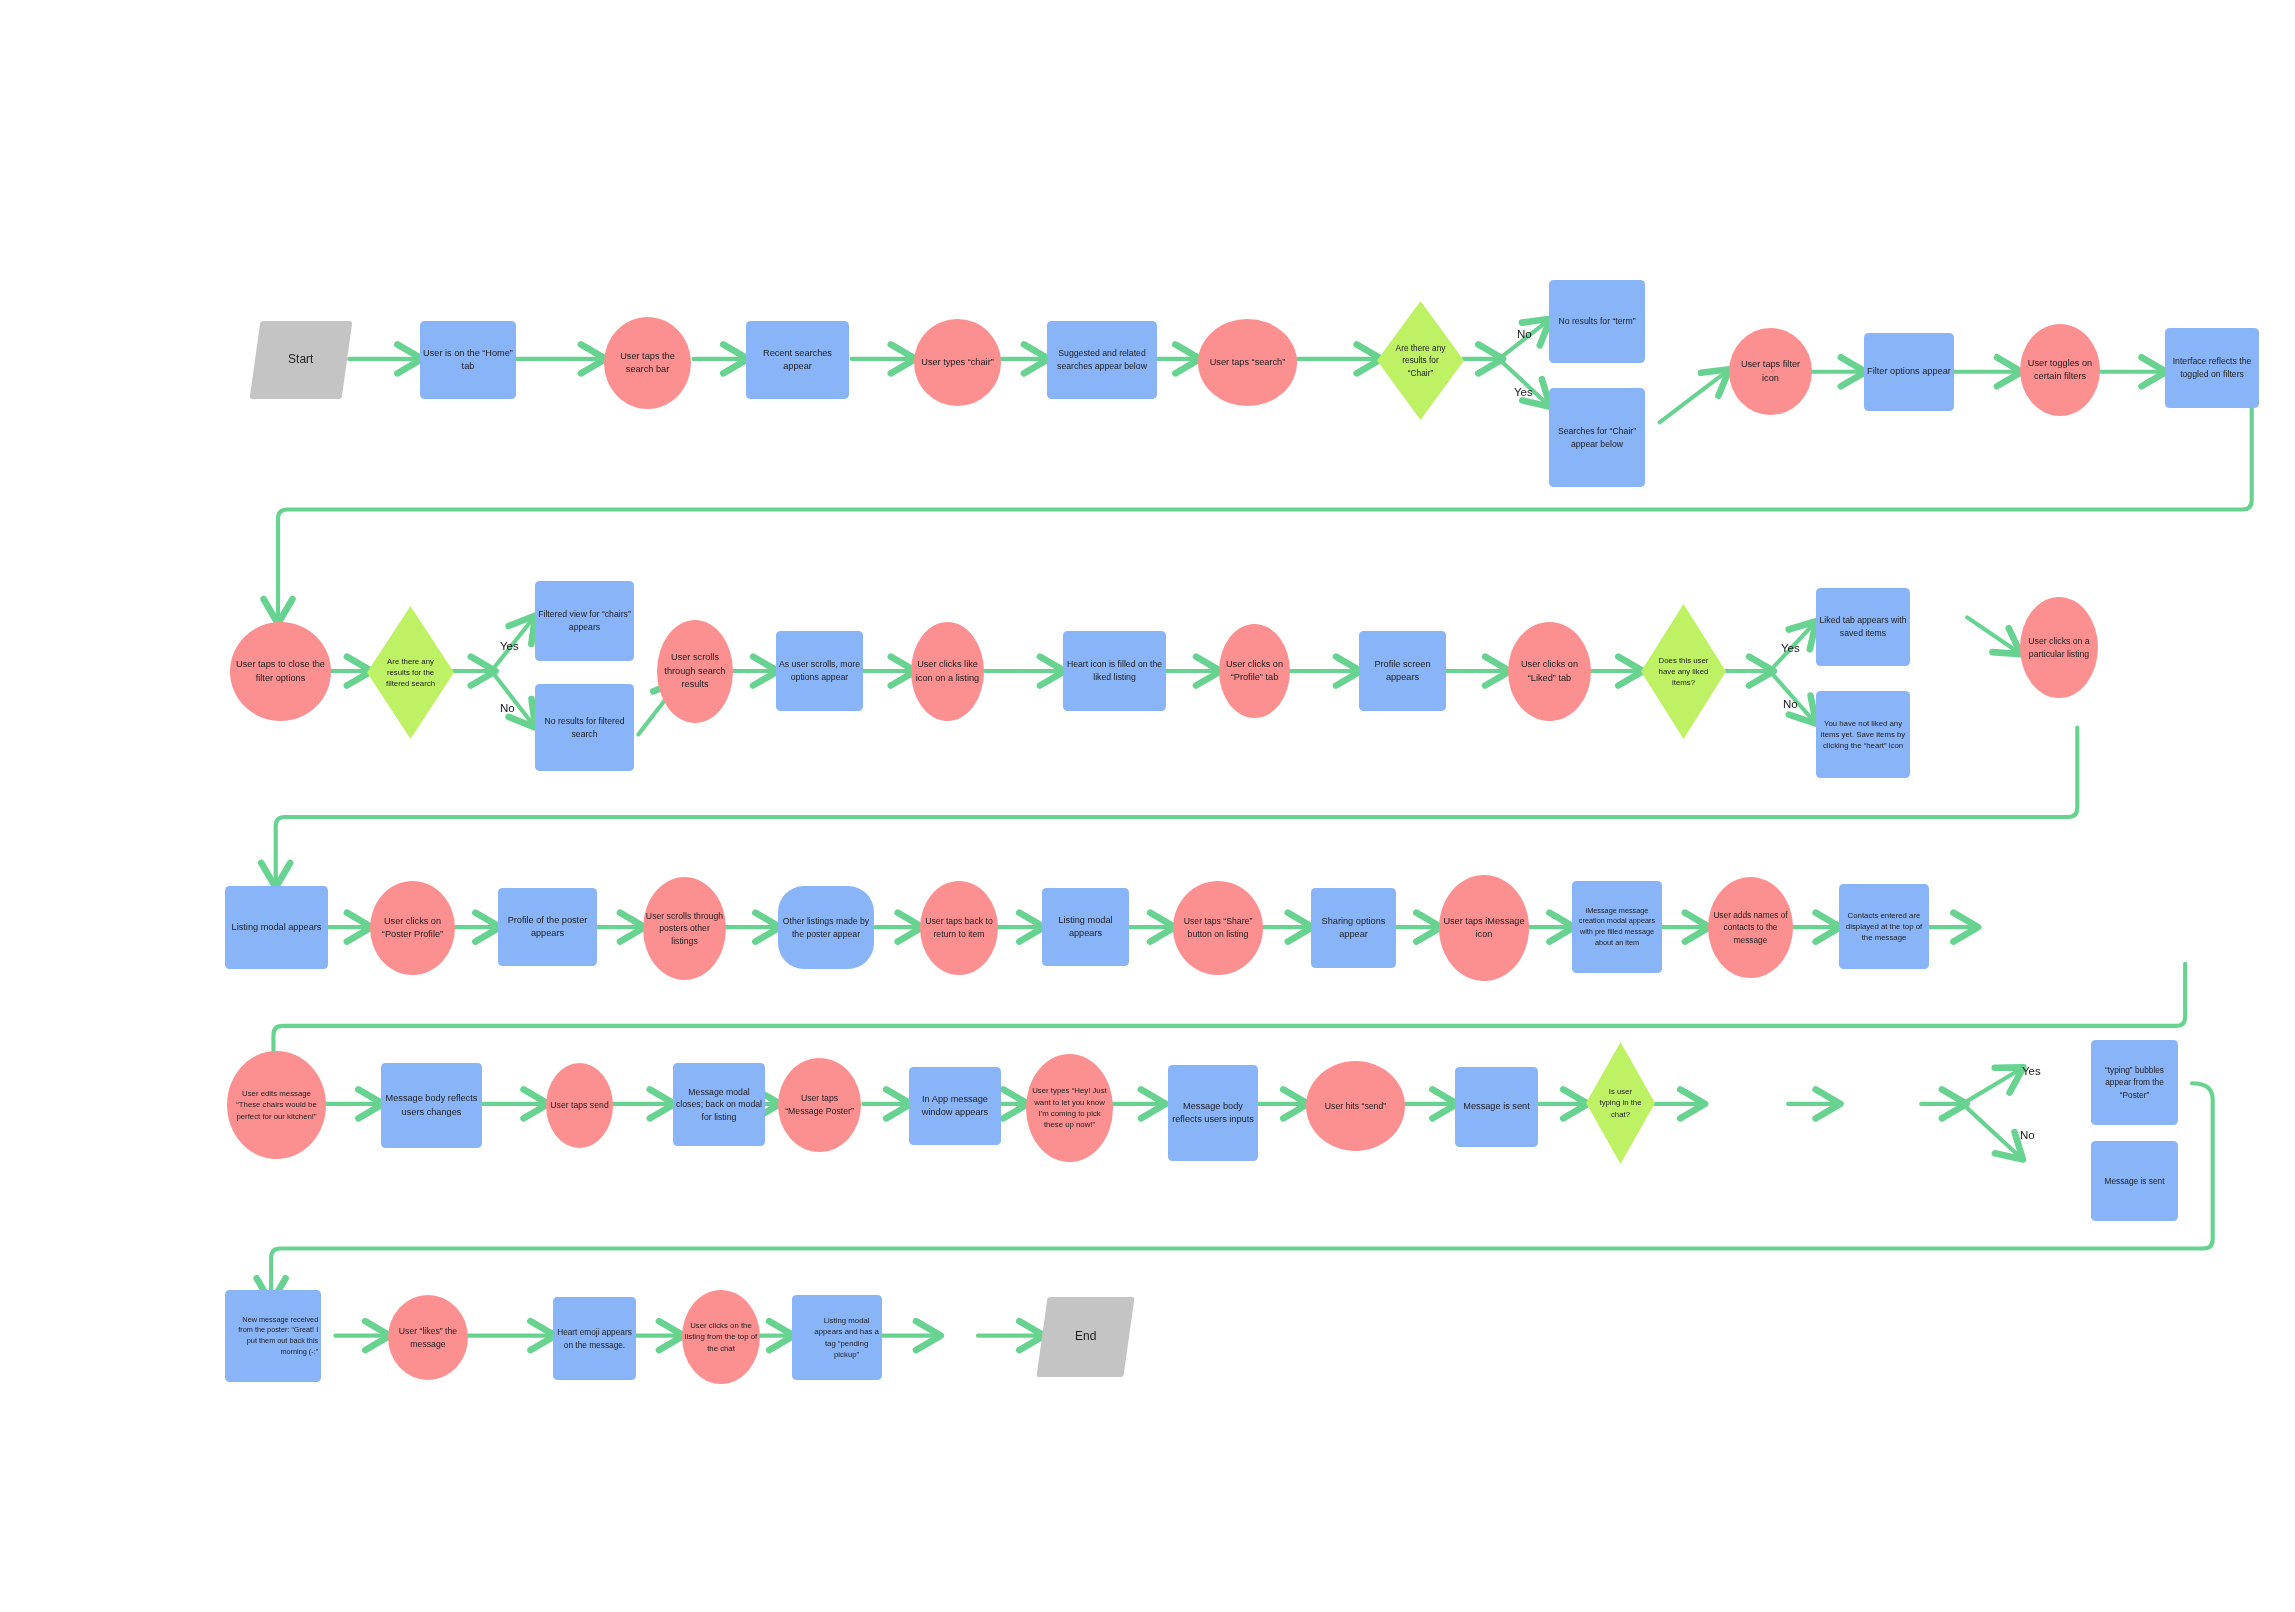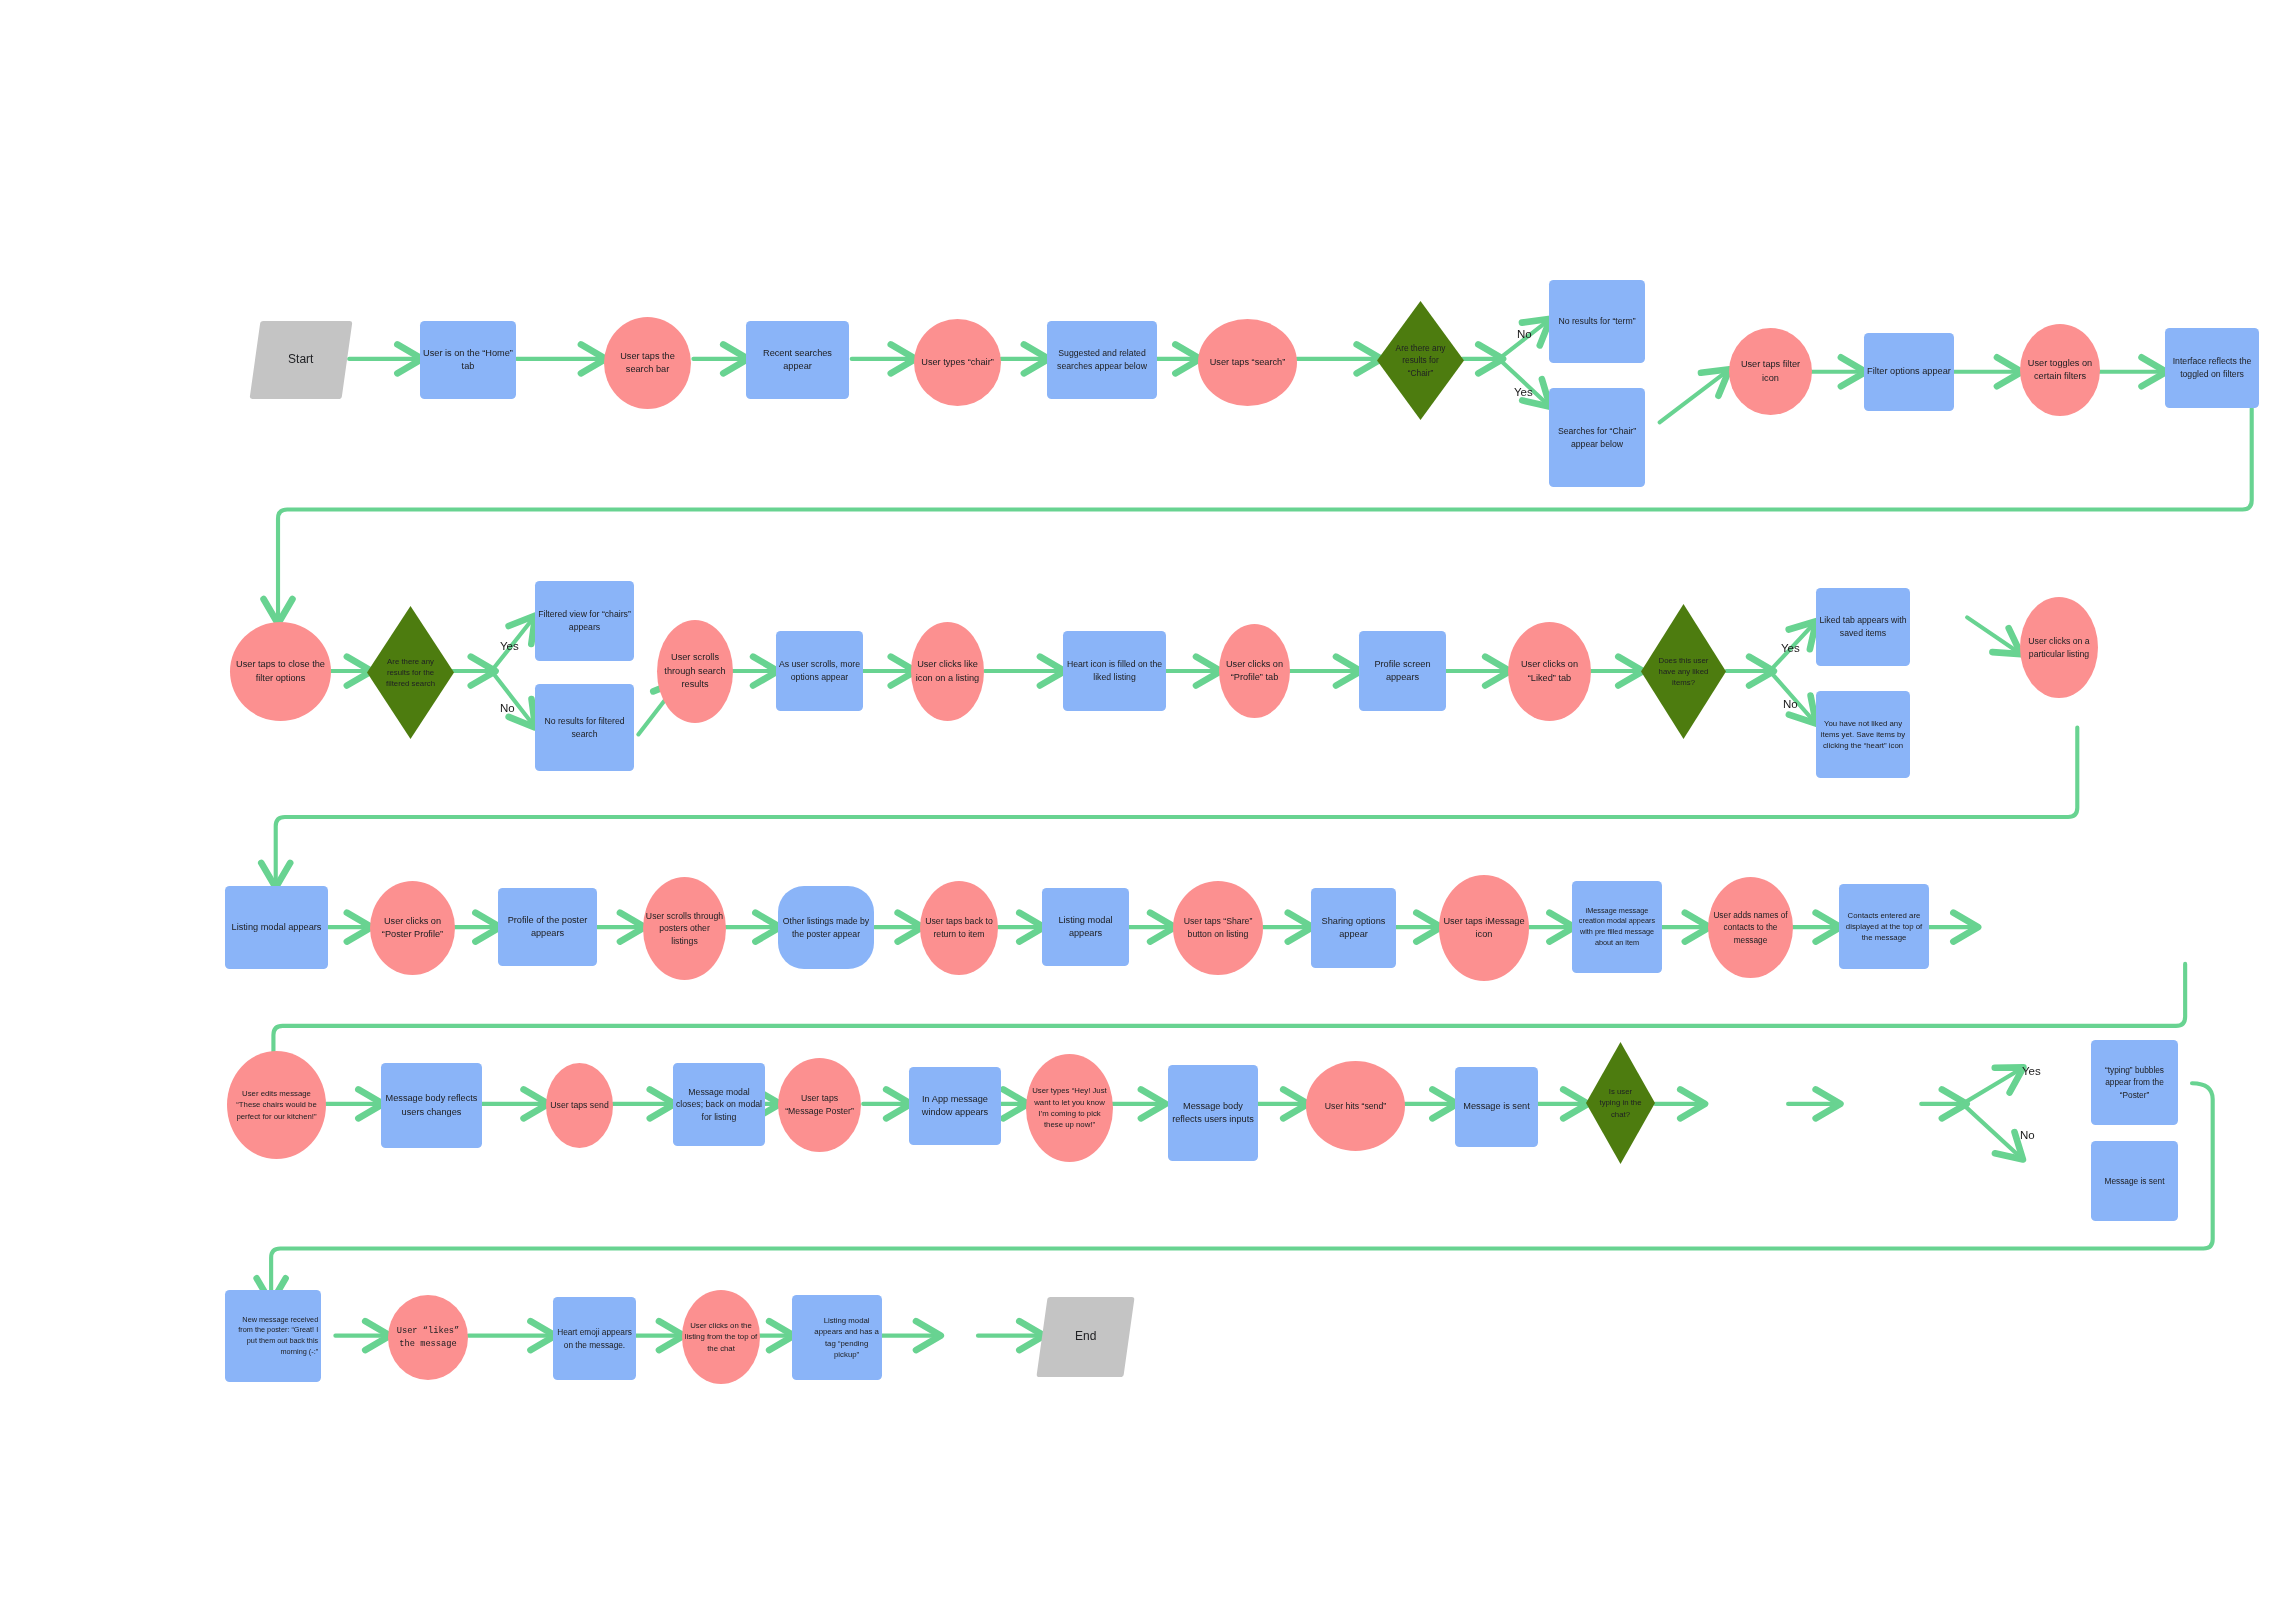--- a/index.html
+++ b/index.html
@@ -6,21 +6,21 @@
   body{width:3008px;height:1612px;position:relative;overflow:hidden;
        font-family:"Liberation Sans", sans-serif;color:#202124;}
   #canvas{position:absolute;left:0;top:0;width:3008px;height:1612px;}
   svg#edges{position:absolute;left:0;top:0;width:3008px;height:1612px;pointer-events:none;}
 
   .node{position:absolute;display:flex;align-items:center;justify-content:center;
         text-align:center;box-sizing:border-box;line-height:1.45;color:#202124;
         padding:1.8px 2.8px;}
   .n-state{background:#8AB4F8;border-radius:4.6px;}
   .n-action{background:#FC9090;border-radius:50%;}
-  .n-decision{background:#4d7c0f;}
+  .n-decision{background:#bef264;}
   .n-terminal{background:#C4C4C4;border-radius:2.8px;
               transform:skewX(-8deg);}
   .n-terminal > span{transform:skewX(8deg);display:block;}
   .diamond-shape{clip-path:polygon(50% 0%,100% 50%,50% 100%,0% 50%);}
 
   .edge-label{position:absolute;font-size:11.5px;color:#1a1a1a;
               font-family:"Liberation Sans", sans-serif;}
 </style>
 </head>
 <body>
@@ -341,21 +341,21 @@
   </div>
 
   <div class="node n-state" style="left:2091px;top:1141px;width:87px;height:80px;font-size:8.3px;">
     <span>Message is sent</span>
   </div>
 
   <div class="node n-state" style="left:225px;top:1290px;width:96px;height:92px;font-size:7.3px;text-align:right;">
     <span>New message received from the poster: “Great! I put them out back this morning (-:”</span>
   </div>
 
-  <div class="node n-action" style="left:388px;top:1295px;width:80px;height:85px;font-size:8.7px;font-family:Liberation Mono, monospace;">
+  <div class="node n-action" style="left:388px;top:1295px;width:80px;height:85px;font-size:8.7px;">
     <span>User “likes” the message</span>
   </div>
 
   <div class="node n-state" style="left:553px;top:1297px;width:83px;height:83px;font-size:8.3px;">
     <span>Heart emoji appears on the message.</span>
   </div>
 
   <div class="node n-action" style="left:682px;top:1290px;width:78px;height:94px;font-size:7.8px;">
     <span>User clicks on the listing from the top of the chat</span>
   </div>

